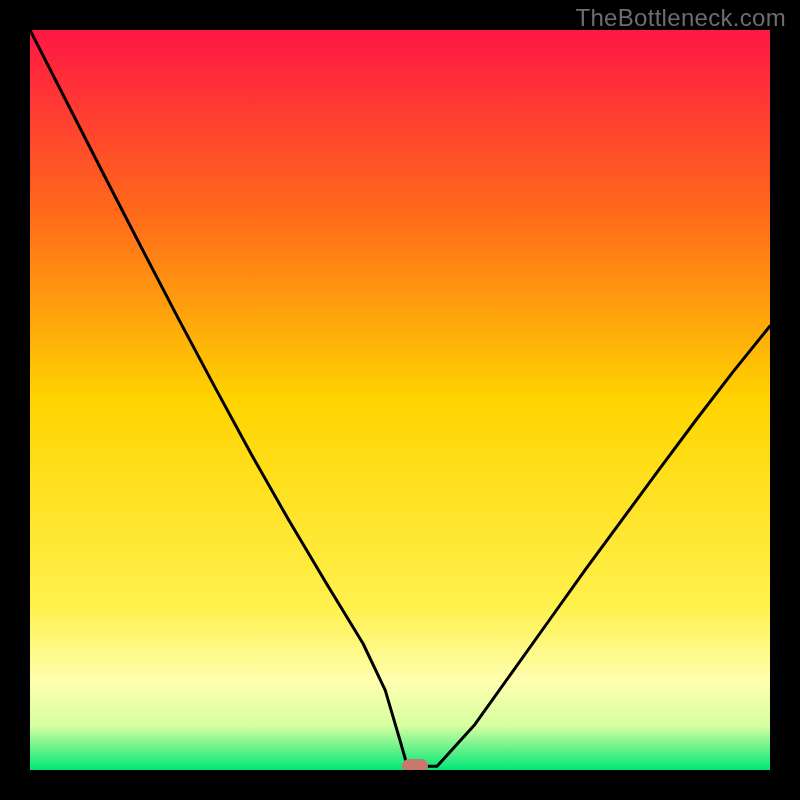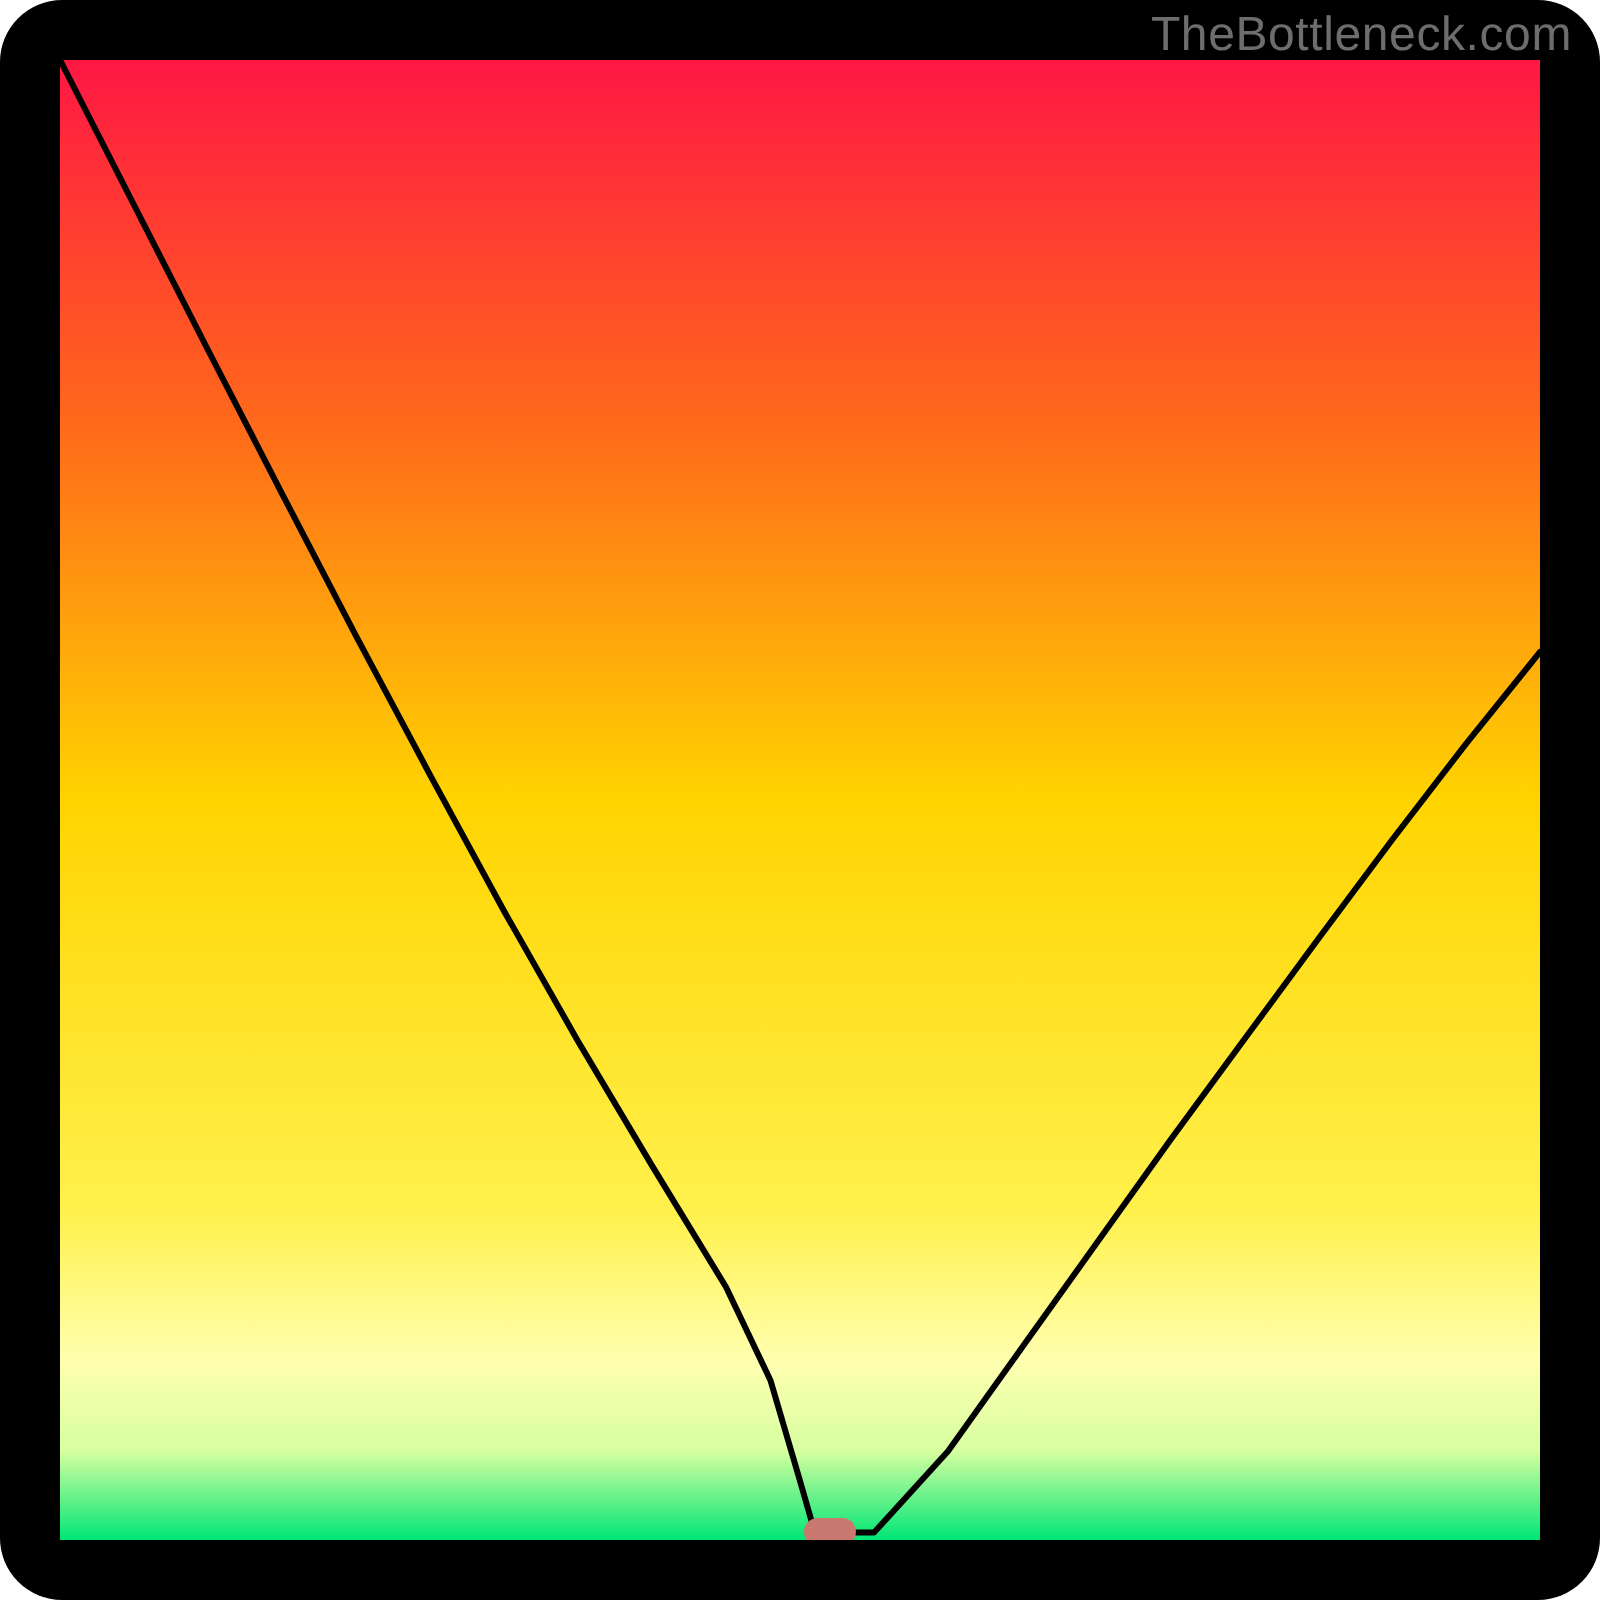--- a/index.html
+++ b/index.html
@@ -9,21 +9,20 @@
     width: 800px;
     height: 800px;
     position: relative;
     font-family: Arial, Helvetica, sans-serif;
   }
   .outer {
     position: absolute;
     left: 0; top: 0;
     width: 800px; height: 800px;
     background: #000;
-    border-radius: 31px;
   }
   .watermark {
     position: absolute;
     top: 4px;
     right: 14px;
     color: #6d6d6d;
     font-size: 24px;
     letter-spacing: 0.3px;
     z-index: 10;
     user-select: none;

